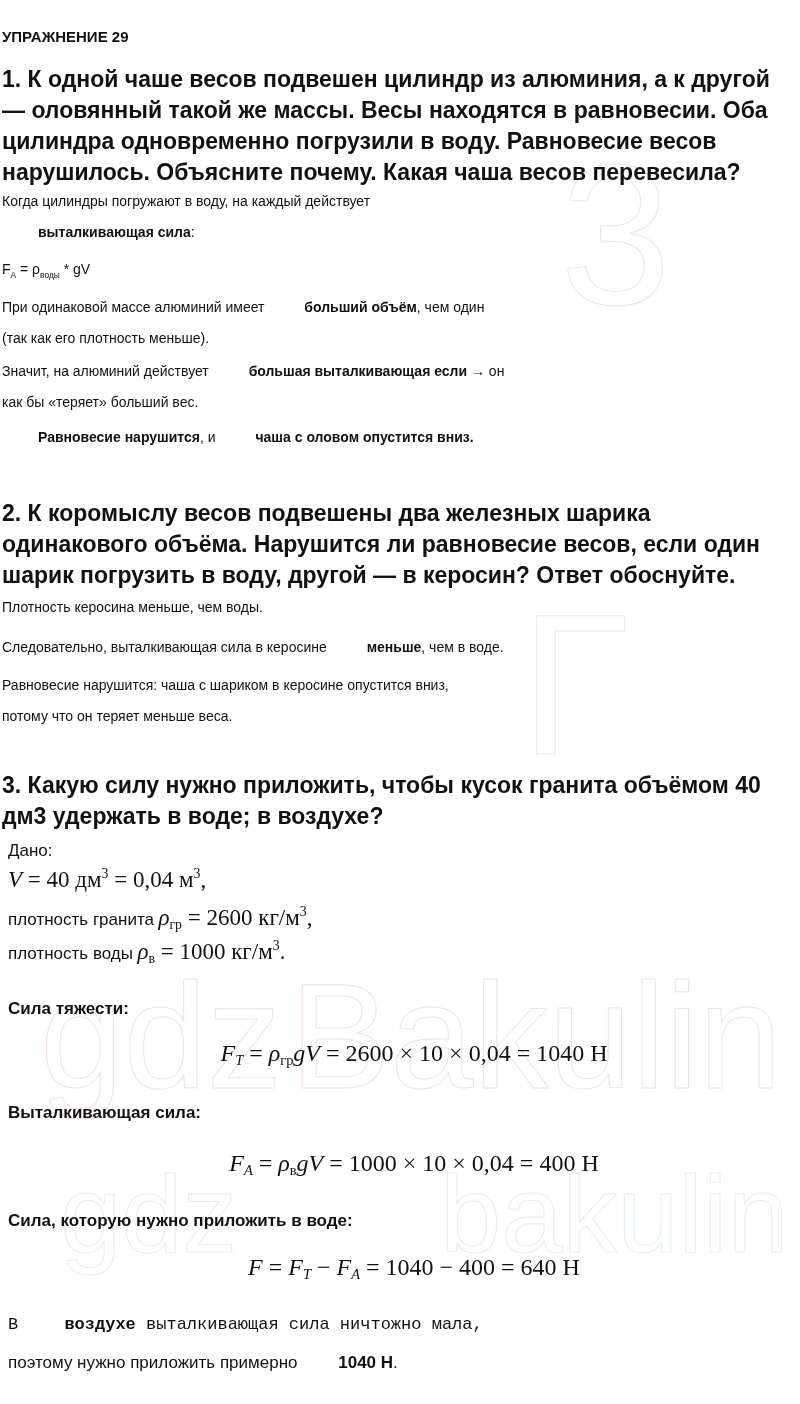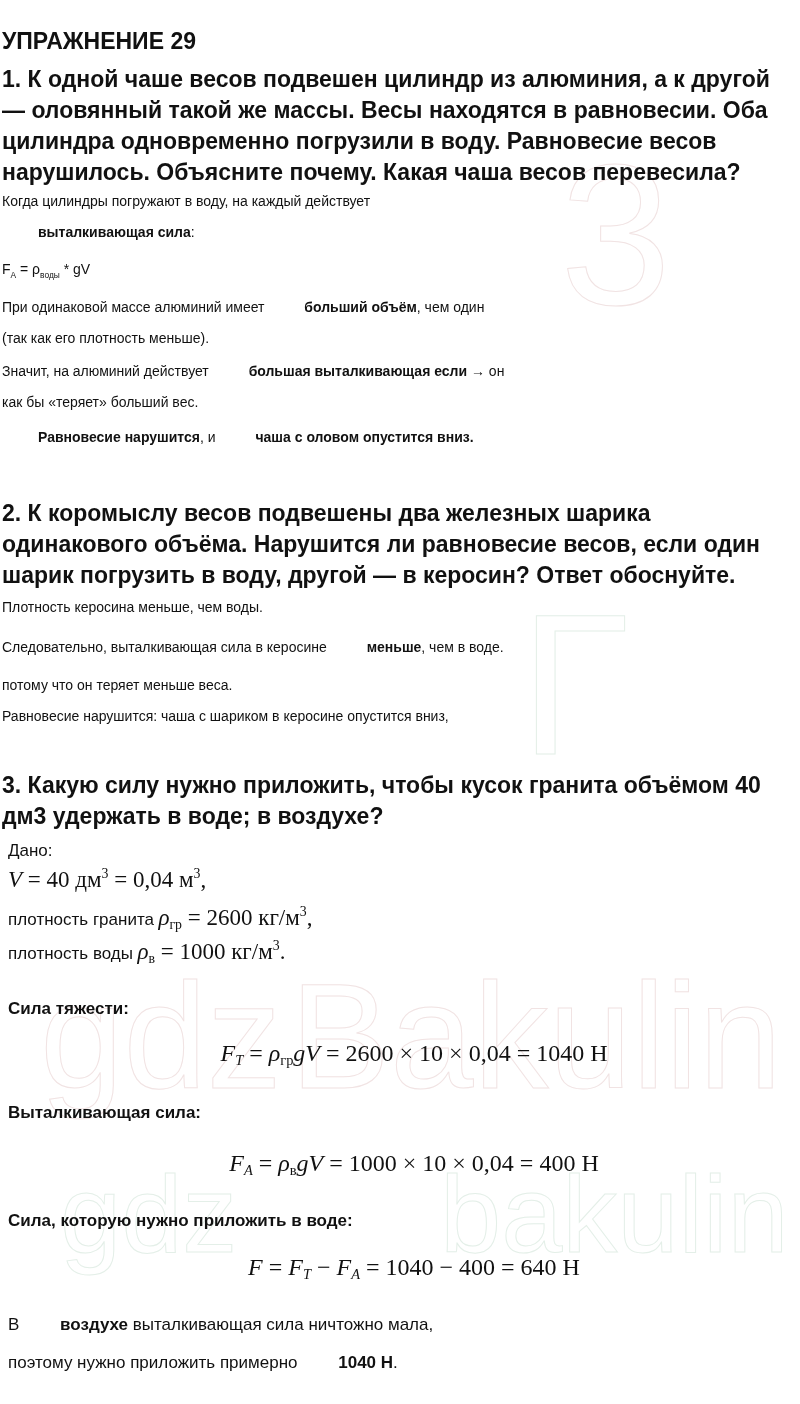--- a/index.html
+++ b/index.html
@@ -4,21 +4,21 @@
   <style>
     html, body { margin: 0; padding: 0; background: #ffffff; }
     body {
       width: 800px; height: 1404px; overflow: hidden; position: relative;
       font-family: "Liberation Sans", sans-serif; color: #111111;
     }
     .wm { position: absolute; color: transparent; -webkit-text-stroke: 1px #f1e3e3; font-family: "Liberation Sans", sans-serif; font-size: 150px; pointer-events: none; z-index: 0; }
     .wm.green { -webkit-text-stroke: 1px #e4efe8; }
     .content { position: relative; z-index: 1; }
     .abs { position: absolute; left: 2px; white-space: nowrap; }
-    .h1 { font-weight: bold; font-size: 23px; }
+    .h1 { font-weight: bold; font-size: 15px; }
     .q { font-weight: bold; font-size: 23px; line-height: 31px; }
     .p { font-size: 14px; line-height: 31px; }
     .sm { font-size: 17px; line-height: 26px; }
     .math { font-family: "Liberation Serif", serif; font-size: 23px; }
     .math i { font-style: italic; }
     .center { position: absolute; left: 0; width: 828px; text-align: center; white-space: nowrap; }
     b { font-weight: bold; margin-left: 36px; }
     sub { font-size: 60%; vertical-align: -4px; }
     sup { font-size: 60%; vertical-align: 9px; }
   </style>
@@ -63,22 +63,22 @@
   <div class="abs q" style="top:498px;">
     <div>2. К коромыслу весов подвешены два железных шарика</div>
     <div>одинакового объёма. Нарушится ли равновесие весов, если один</div>
     <div>шарик погрузить в воду, другой — в керосин? Ответ обоснуйте.</div>
   </div>
   <div class="abs p" style="top:592px;">Плотность керосина меньше, чем воды.</div>
   <div class="abs p" style="top:632px;">
     <span>Следовательно, выталкивающая сила в керосине </span><b>меньше</b><span>, чем в воде.</span>
   </div>
   <div class="abs p" style="top:670px;">
+    <div>Равновесие нарушится: чаша с шариком в керосине опустится вниз,</div>
     <div>потому что он теряет меньше веса.</div>
-    <div>Равновесие нарушится: чаша с шариком в керосине опустится вниз,</div>
   </div>
 
   <div class="abs q" style="top:770px;">
     <div>3. Какую силу нужно приложить, чтобы кусок гранита объёмом 40</div>
     <div>дм3 удержать в воде; в воздухе?</div>
   </div>
   <div class="abs sm" style="top:838px;left:8px;">Дано:</div>
   <div class="abs math" style="top:866px;left:8px;">
     <i>V</i> = 40&nbsp;дм<sup>3</sup> = 0,04&nbsp;м<sup>3</sup>,
   </div>
@@ -99,19 +99,19 @@
   <div class="abs sm" style="top:1100px;left:8px;font-weight:bold;">Выталкивающая сила:</div>
   <div class="center math" style="top:1150px;font-size:24px;">
     <i>F<sub>A</sub></i> = <i>ρ</i><sub>в</sub><i>gV</i> = 1000 × 10 × 0,04 = 400&nbsp;Н
   </div>
 
   <div class="abs sm" style="top:1208px;left:8px;font-weight:bold;">Сила, которую нужно приложить в воде:</div>
   <div class="center math" style="top:1254px;font-size:24px;">
     <i>F</i> = <i>F<sub>T</sub></i> − <i>F<sub>A</sub></i> = 1040 − 400 = 640&nbsp;Н
   </div>
 
-  <div class="abs sm" style="top:1312px;left:8px;">
+  <div class="abs sm" style="top:1312px;left:8px;font-family:Liberation Mono, monospace;">
     <span>В </span><b>воздухе</b><span> выталкивающая сила ничтожно мала,</span>
   </div>
   <div class="abs sm" style="top:1350px;left:8px;">
     <span>поэтому нужно приложить примерно </span><b>1040 Н</b><span>.</span>
   </div>
 </div>
 
 </body></html>

